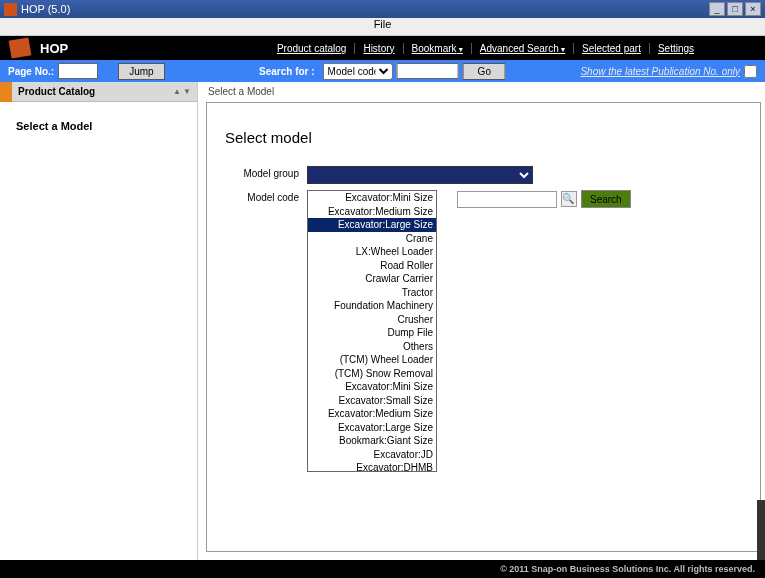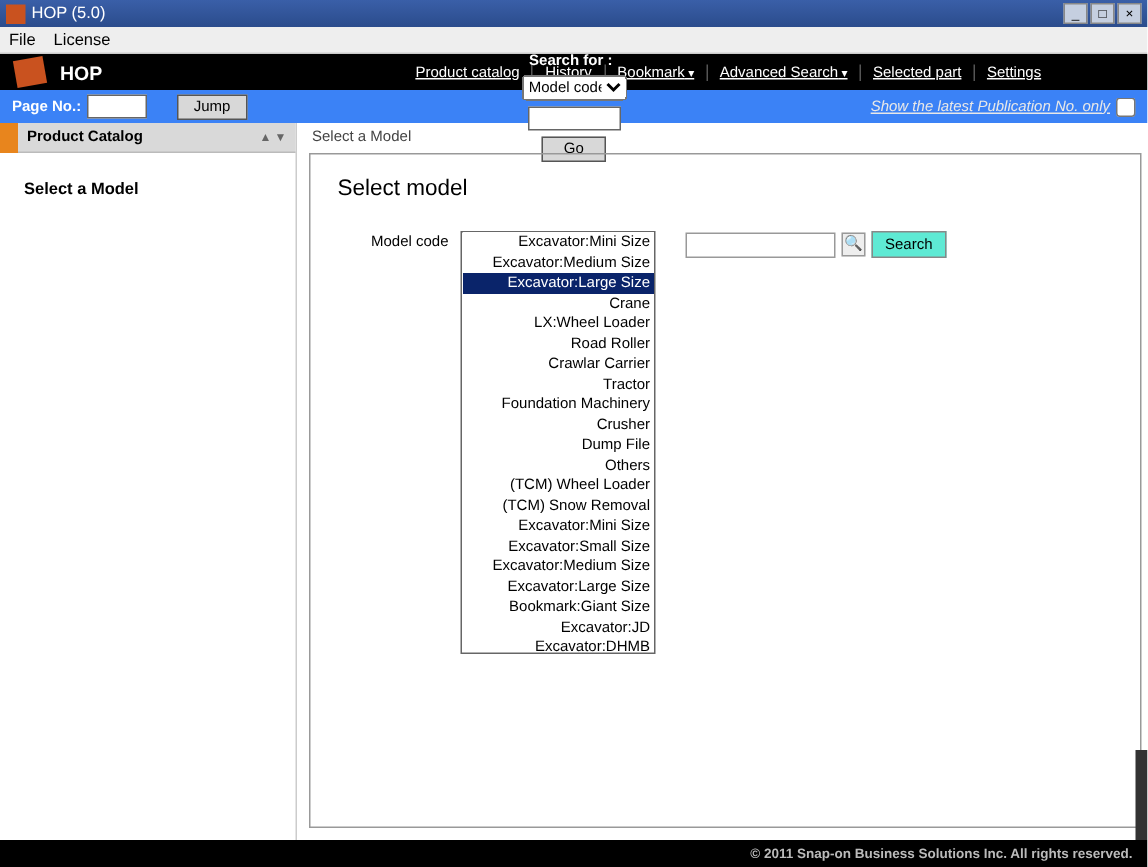--- a/index.html
+++ b/index.html
@@ -45,20 +45,21 @@
 }
 .menubar {
   background: #eee;
   height: 18px;
   display: flex;
   align-items: center;
   padding: 0 6px;
   gap: 12px;
   font-size: 11px;
   border-bottom: 1px solid #ccc;
+  flex-direction: column;
 }
 .menubar span { cursor: pointer; }
 .topnav {
   background: #000;
   height: 24px;
   display: flex;
   align-items: center;
   color: #fff;
   padding: 0 10px;
   font-size: 11px;
@@ -129,21 +130,20 @@
   font-size: 10px;
 }
 .searchbar .pageno { width: 40px; }
 .searchbar .center-group {
   display: flex;
   align-items: center;
   gap: 4px;
   position: absolute;
   left: 50%;
   transform: translateX(-50%);
-  flex-direction: column;
 }
 .searchbar .pub-note {
   margin-left: auto;
   font-style: italic;
   color: #e8e8e8;
   font-size: 10px;
   text-decoration: underline;
 }
 .main {
   display: flex;
@@ -192,21 +192,21 @@
 .breadcrumb {
   padding: 4px 10px;
   font-size: 10px;
   color: #444;
   height: 18px;
 }
 .content-frame {
   margin: 2px 4px 8px 8px;
   border: 1px solid #999;
   flex: 1;
-  padding: 14px 18px;
+  padding: 26px 18px;
   overflow: hidden;
   position: relative;
 }
 .page-title {
   font-size: 15px;
   margin-bottom: 20px;
 }
 .form-row {
   display: flex;
   align-items: flex-start;
@@ -267,21 +267,21 @@
   font-size: 10px;
   text-align: center;
   line-height: 14px;
   cursor: pointer;
 }
 .search-group button {
   height: 18px;
   padding: 0 8px;
   font-size: 10px;
   border: 1px solid #888;
-  background: #5eead4;
+  background: #4d7c0f;
   cursor: pointer;
 }
 .footer {
   background: #000;
   color: #bbb;
   height: 18px;
   display: flex;
   align-items: center;
   justify-content: flex-end;
   padding: 0 10px;
@@ -355,20 +355,24 @@
     <div class="sidebar-body">
       <div class="sidebar-item">Select a Model</div>
     </div>
   </div>
 
   <div class="content">
     <div class="breadcrumb">Select a Model</div>
     <div class="content-frame">
       <div class="page-title">Select model</div>
 
+      <div class="form-row">
+        <div class="form-label">Model group</div>
+        <select class="model-group-select"><option></option></select>
+      </div>
 
       <div class="form-row">
         <div class="form-label">Model code</div>
         <div class="dropdown-list" id="dropdown-list">
             <div>Excavator:Mini Size</div>
             <div>Excavator:Medium Size</div>
             <div class="highlighted">Excavator:Large Size</div>
             <div>Crane</div>
             <div>LX:Wheel Loader</div>
             <div>Road Roller</div>

